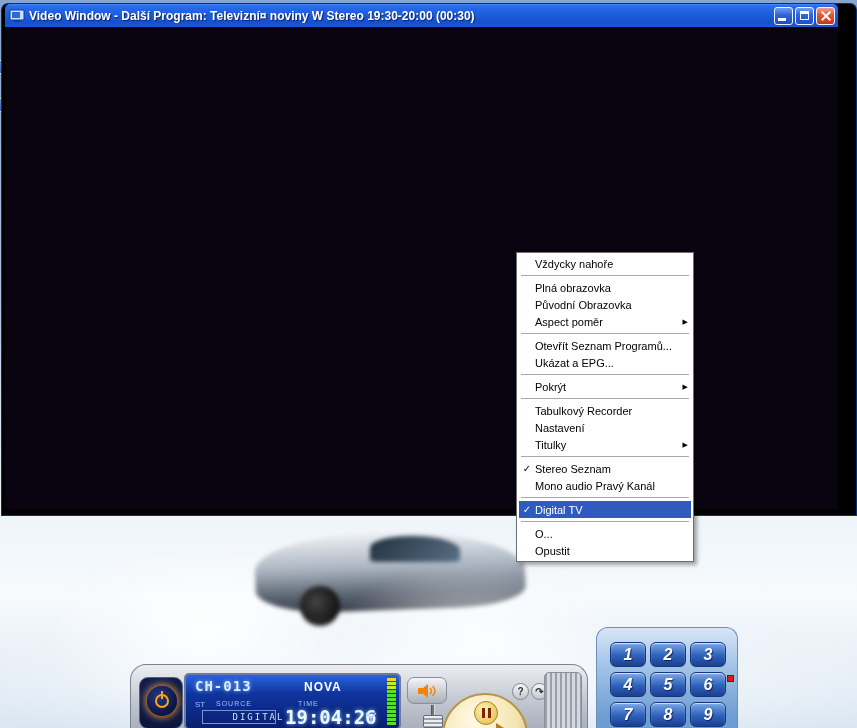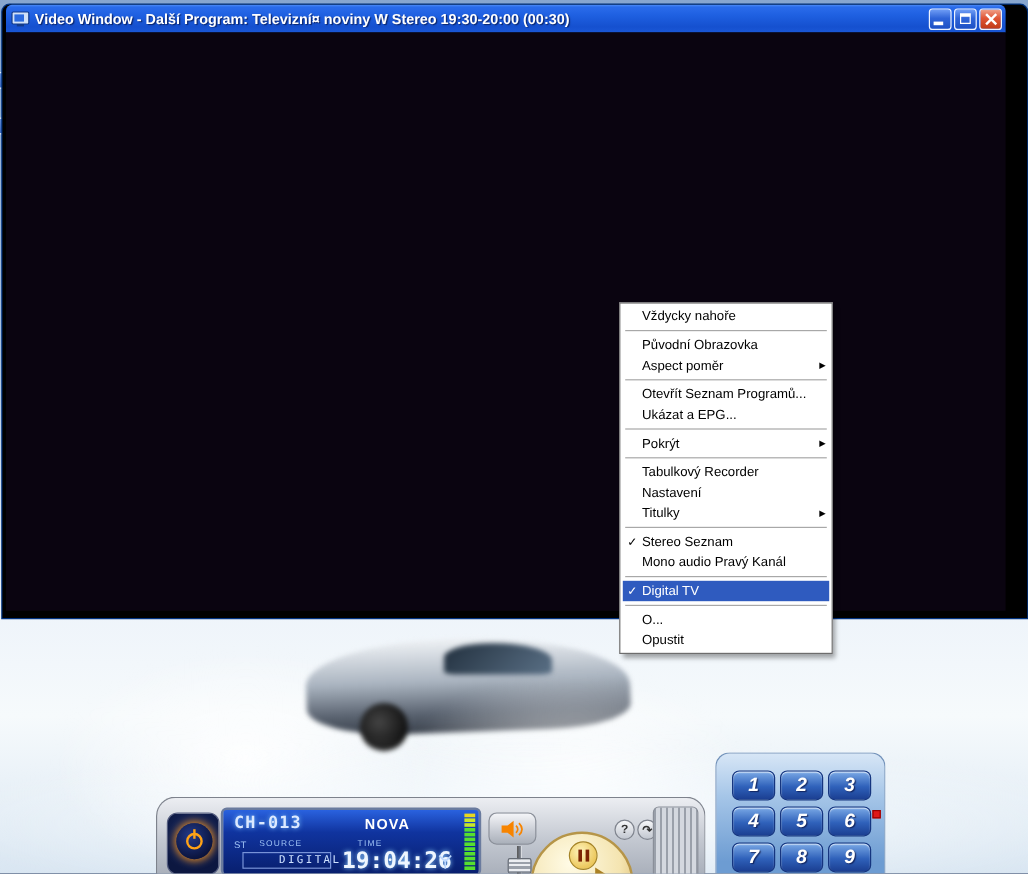--- a/index.html
+++ b/index.html
@@ -169,20 +169,25 @@
 
 <div class="context-menu" id="context-menu">
     <div class="menu-item">
       <span class="mi-check"></span>
       <span class="mi-label">Vždycky nahoře</span>
       <span class="mi-arrow"></span>
     </div>
     <div class="menu-sep"></div>
     <div class="menu-item">
       <span class="mi-check"></span>
+      <span class="mi-label">Plná obrazovka</span>
+      <span class="mi-arrow"></span>
+    </div>
+    <div class="menu-item">
+      <span class="mi-check"></span>
       <span class="mi-label">Původní Obrazovka</span>
       <span class="mi-arrow"></span>
     </div>
     <div class="menu-item">
       <span class="mi-check"></span>
       <span class="mi-label">Aspect poměr</span>
       <span class="mi-arrow">▶</span>
     </div>
     <div class="menu-sep"></div>
     <div class="menu-item">

